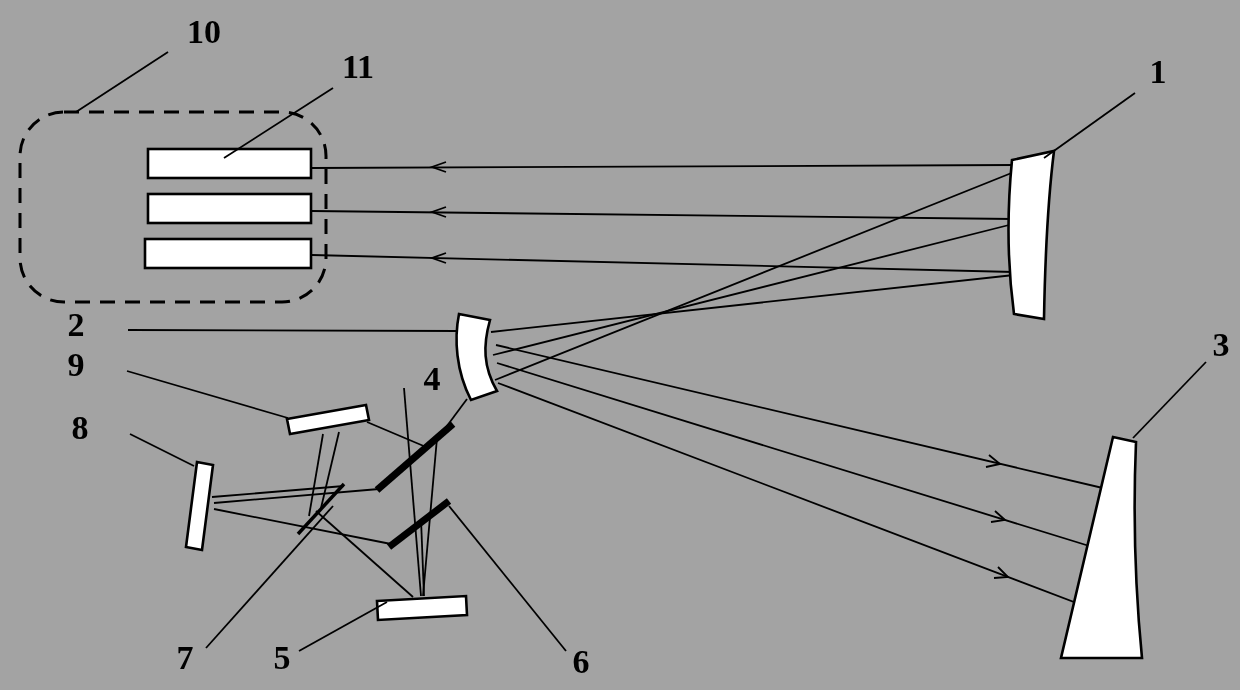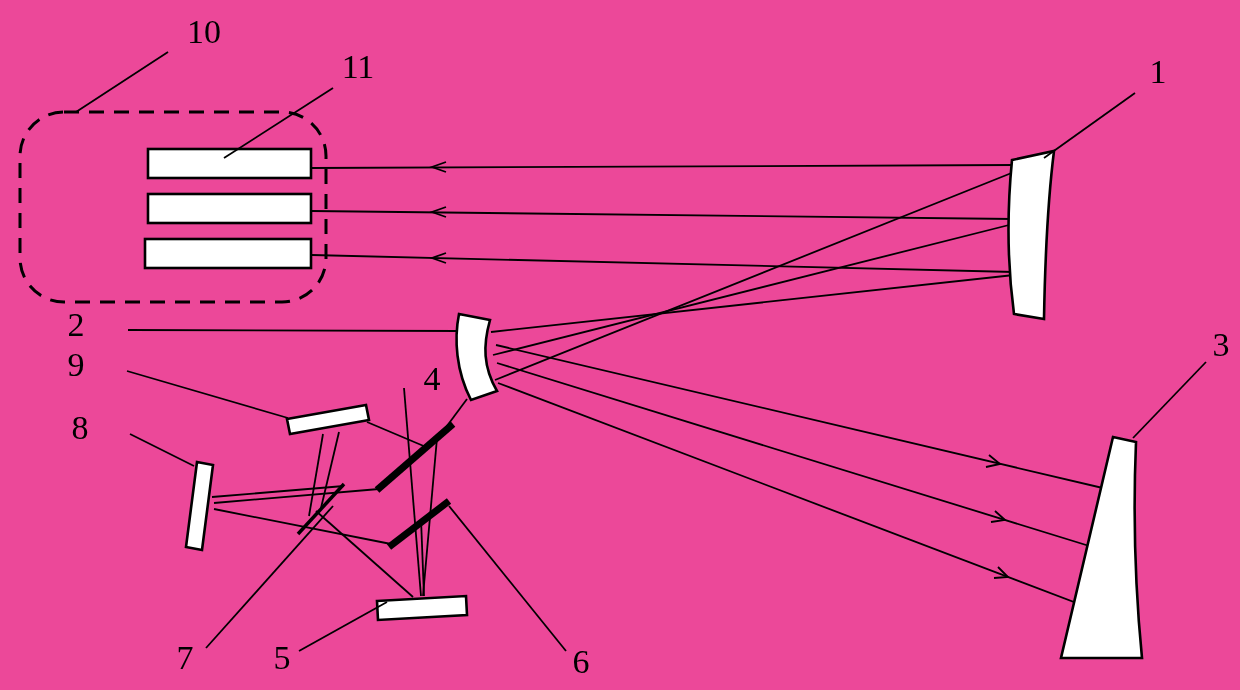--- a/index.html
+++ b/index.html
@@ -3,23 +3,24 @@
 <meta charset="utf-8">
 <style>
   html, body {
     margin: 0;
     padding: 0;
     background: #ffffff;
   }
   .figure-wrap {
     width: 1240px;
     height: 690px;
-    background: #ec4899;
+    background: #a3a3a3;
     position: relative;
     overflow: hidden;
+    font-weight: bold;
   }
   svg { display: block; }
   .el {
     fill: #ffffff;
     stroke: #000000;
     stroke-width: 2.6;
     stroke-linejoin: miter;
   }
   .dash {
     fill: none;

